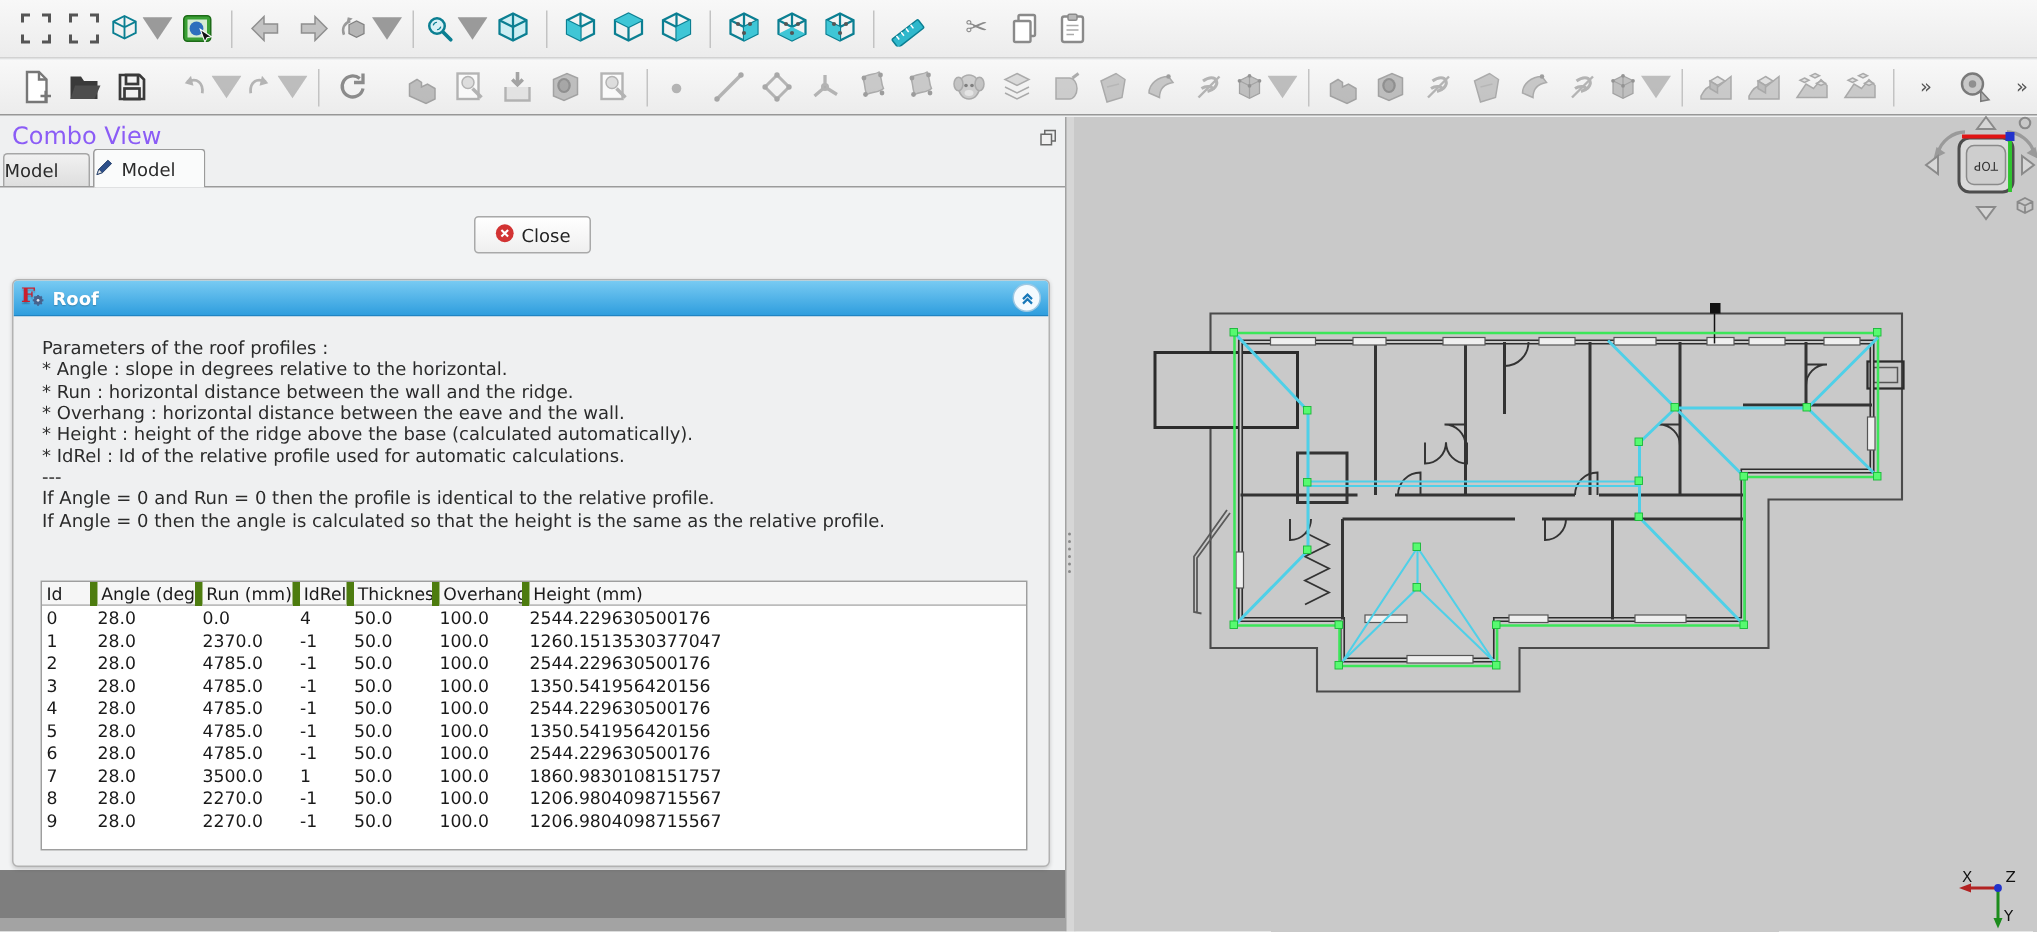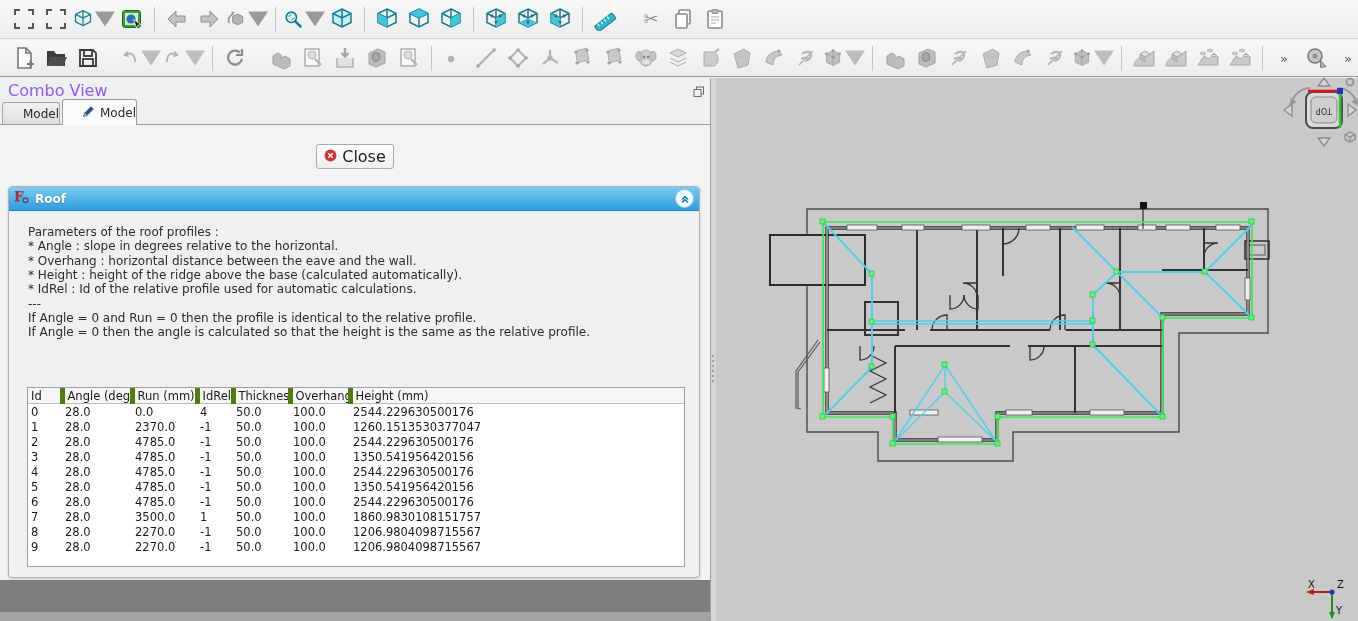--- a/index.html
+++ b/index.html
@@ -14,32 +14,32 @@
         margin:0 1px;border-radius:3px;flex:0 0 auto}
   .tbtn svg{width:24px;height:24px}
   .tbtn.hasdd{width:42px}
   .tbtn.disabled{opacity:.6;filter:grayscale(1)}
   .tsep{width:1px;height:25px;background:#c3c3c3;margin:0 6px;flex:0 0 auto}
   .tgap{width:14px;flex:0 0 auto}
   .glyph{font-size:18px;line-height:1;color:#8a8a8a}
   
   #combo-title{position:absolute;top:81px;left:8px;font-size:16px;color:#8b5cf6}
   #float-btn{position:absolute;top:83px;left:693px;width:12px;height:12px}
-  .tab{position:absolute;display:flex;align-items:center;justify-content:flex-end;gap:5px;
+  .tab{position:absolute;display:flex;align-items:center;justify-content:flex-start;gap:5px;
        font-size:12px;color:#2a2a2a;box-sizing:border-box}
   #tab-model{top:102px;left:2px;width:58px;height:22px;background:linear-gradient(#f1f1f1,#dedede);
        border:1px solid #a6a6a6;border-bottom:none;border-radius:3px 3px 0 0}
   #tab-tasks{top:99px;left:62px;width:75px;height:26px;background:#fafbfb;
        border:1px solid #9b9b9b;border-bottom:none;border-radius:3px 3px 0 0;z-index:3}
   #tasks-pane{position:absolute;top:124px;left:0;width:710px;height:456px;background:#f2f3f4;
        border-top:1px solid #9b9b9b;box-sizing:border-box}
   #panel-footer{position:absolute;top:580px;left:0;width:710px;height:32px;background:#7e7e7e}
   #panel-footer2{position:absolute;top:612px;left:0;width:710px;height:9px;background:#a3a3a3}
   #close-btn{position:absolute;top:144px;left:316px;width:76px;height:23px;
-       display:flex;align-items:center;justify-content:center;gap:5px;font-size:16px;color:#222;
+       display:flex;align-items:center;justify-content:center;gap:5px;font-size:12px;color:#222;
        background:linear-gradient(#ffffff,#efefef);border:1px solid #a9a9a9;border-radius:3px}
   
   #roof-dialog{position:absolute;top:186px;left:8px;width:692px;height:392px;background:#eff0f1;
        border:1px solid #b2b2b2;border-radius:4px;box-shadow:0 1px 3px rgba(0,0,0,.18);box-sizing:border-box}
   #roof-header{height:23px;display:flex;align-items:center;padding:0 5px;gap:5px;
        background:linear-gradient(#79cbf3,#2f9ede);border-bottom:1px solid #2084c2;
        border-radius:3px 3px 0 0;color:#fff;font-weight:bold;font-size:12px;
        text-shadow:0 1px 1px rgba(0,0,0,.25)}
   #collapse-btn{margin-left:auto;width:17px;height:17px;border-radius:50%;background:#f4fafe;
        border:1px solid #9dc8e2;display:flex;align-items:center;justify-content:center}
@@ -560,20 +560,21 @@
       <svg viewBox="0 0 14 14" width="12" height="12" fill="none" stroke="#1777b8" stroke-width="1.7">
         <path d="M3.5 7.5L7 4l3.5 3.5M3.5 11L7 7.5 10.5 11"></path>
       </svg>
     </span>
   </div>
 
   <div id="roof-desc">
 
   <div class="desc-line">Parameters of the roof profiles :</div>
       <div class="desc-line">* Angle : slope in degrees relative to the horizontal.</div>
+      <div class="desc-line">* Run : horizontal distance between the wall and the ridge.</div>
       <div class="desc-line">* Overhang : horizontal distance between the eave and the wall.</div>
       <div class="desc-line">* Height : height of the ridge above the base (calculated automatically).</div>
       <div class="desc-line">* IdRel : Id of the relative profile used for automatic calculations.</div>
       <div class="desc-line">---</div>
       <div class="desc-line">If Angle = 0 and Run = 0 then the profile is identical to the relative profile.</div>
       <div class="desc-line">If Angle = 0 then the angle is calculated so that the height is the same as the relative profile.</div>
     </div>
 
   <div id="profile-table-wrap">
     <table>

